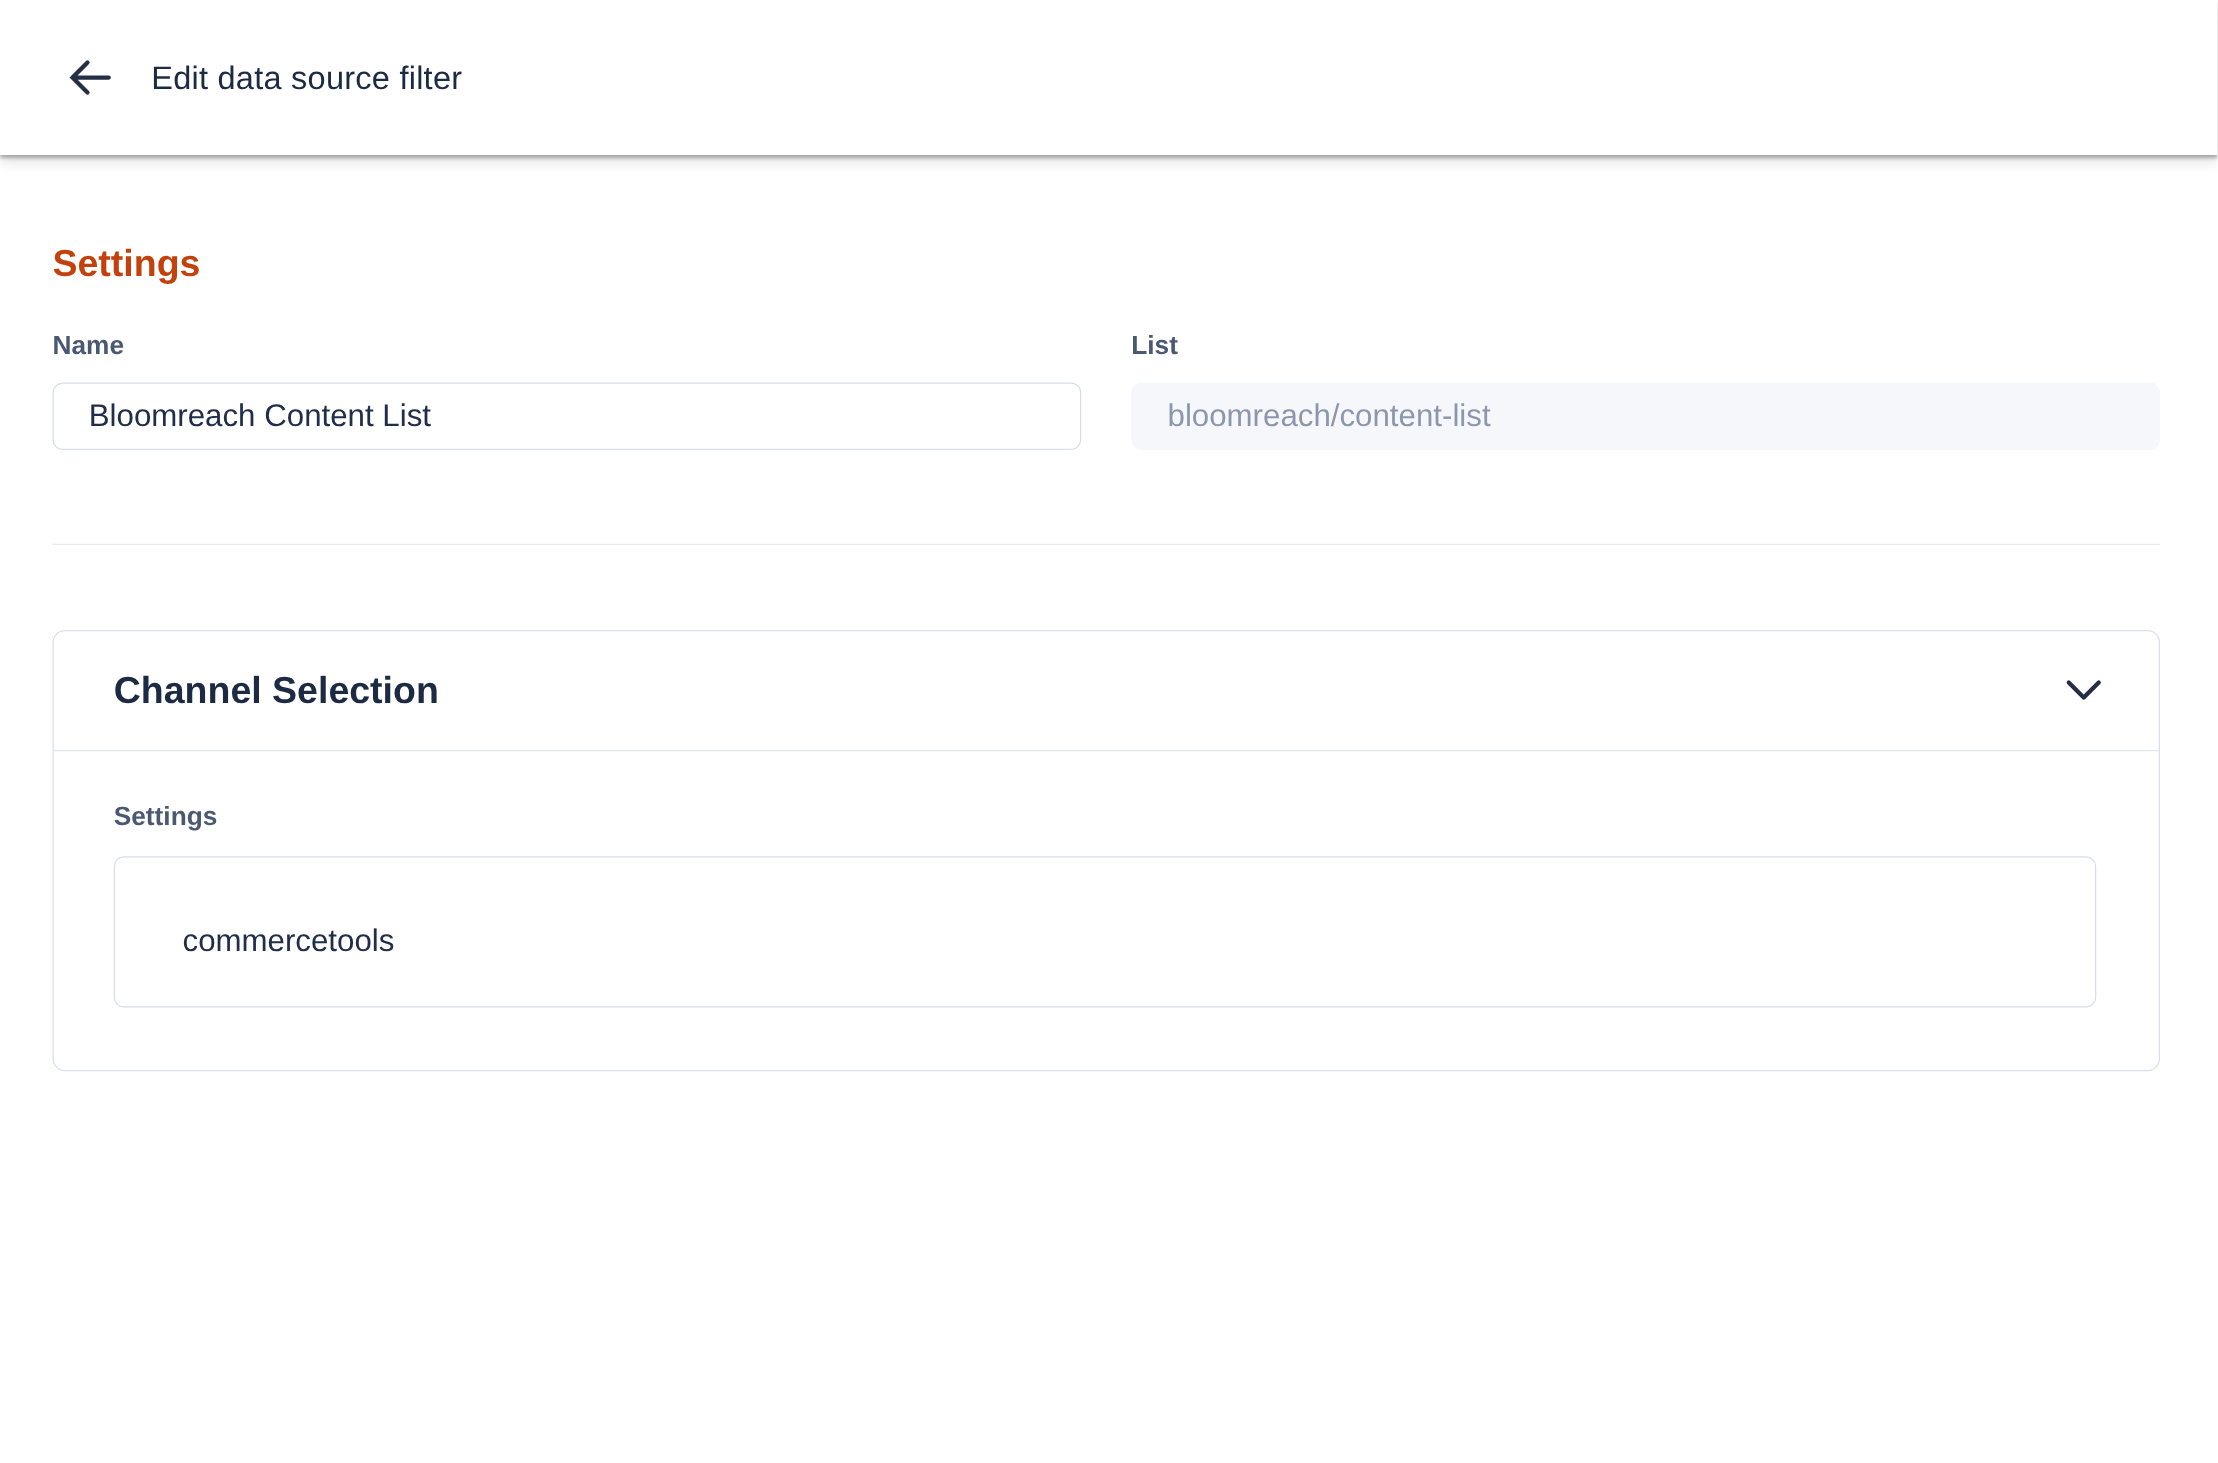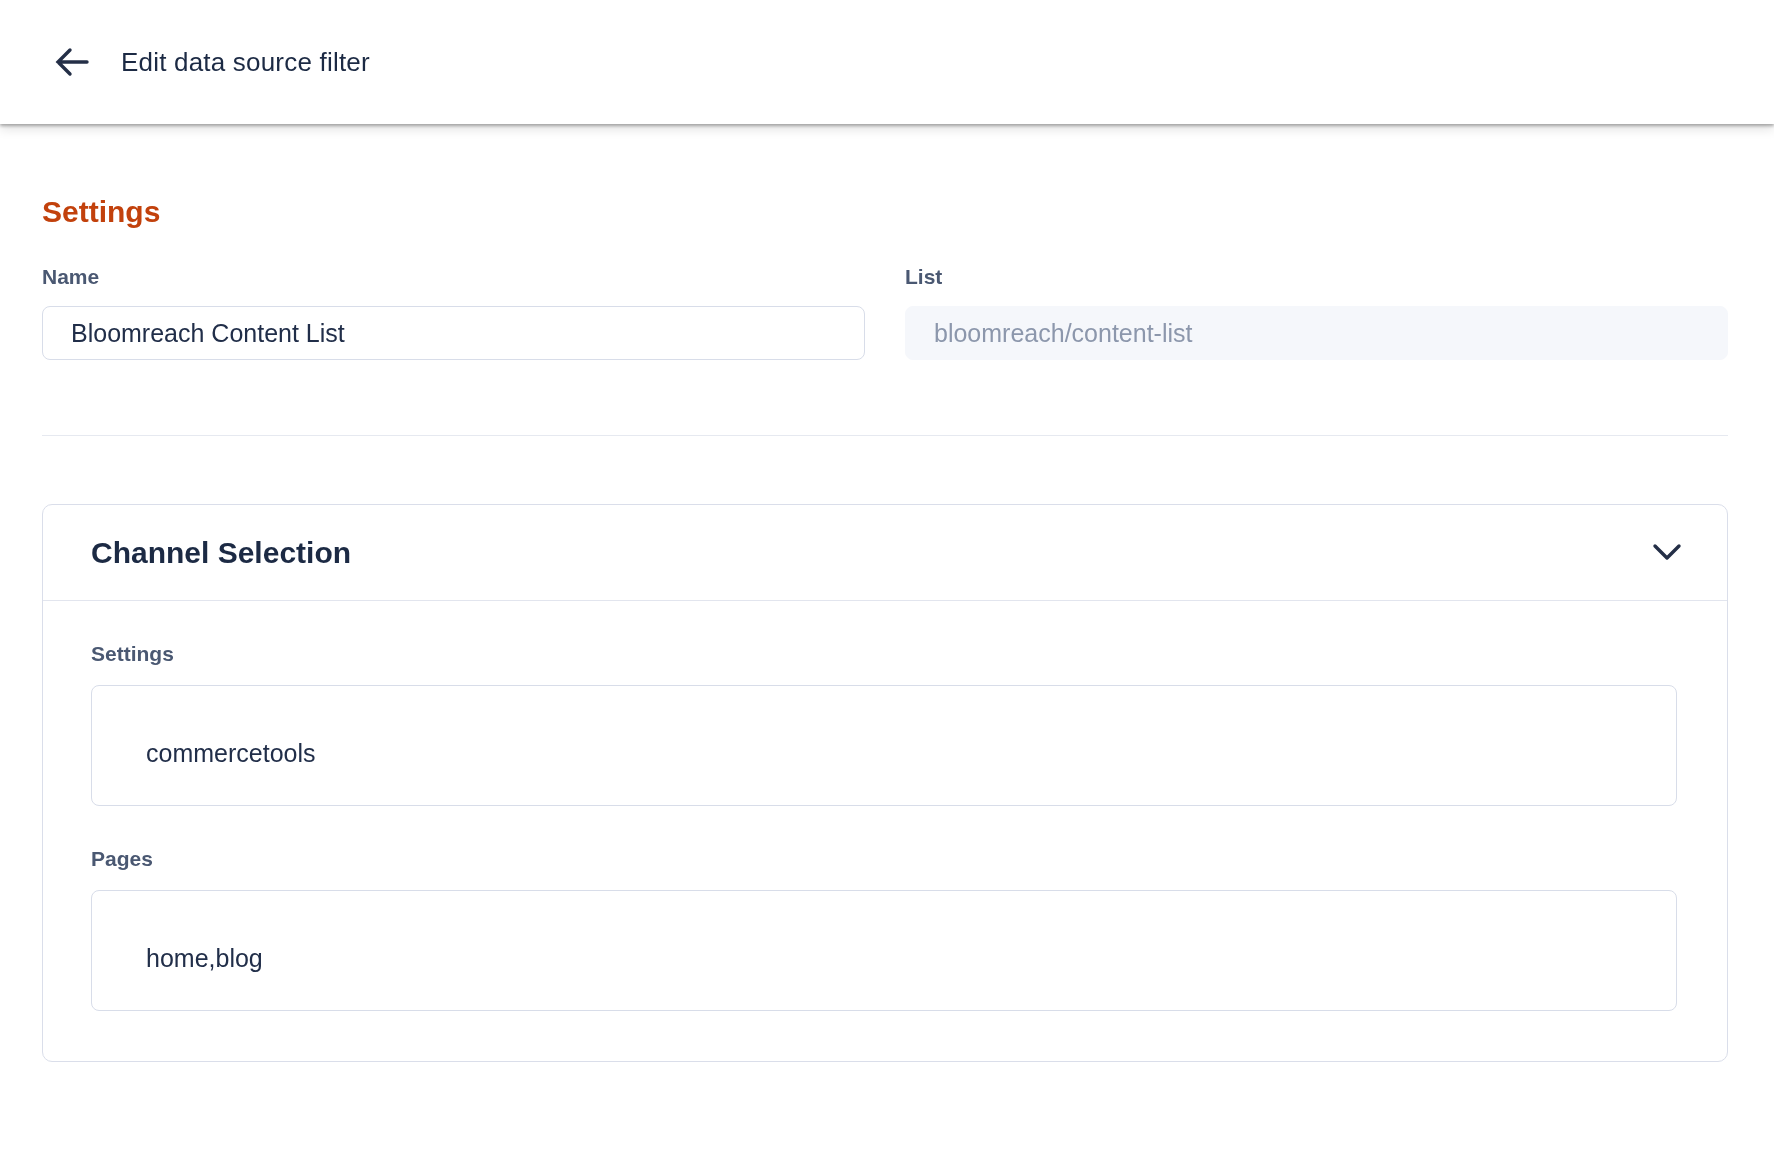--- a/index.html
+++ b/index.html
@@ -170,21 +170,17 @@
         <h3 class="card-title">Channel Selection</h3>
         <svg class="icon" width="32" height="20" viewBox="0 0 32 20" aria-hidden="true">
           <polyline points="4,3 16,15 28,3" fill="none" stroke="#242f47" stroke-width="3.4" stroke-linecap="round" stroke-linejoin="round"></polyline>
         </svg>
       </div>
       <div class="card-body">
         <div class="card-field">
           <label class="field-label">Settings</label>
           <input class="big-input" type="text" value="commercetools" style="">
         </div>
-        <div class="card-field">
-          <label class="field-label">Pages</label>
-          <input class="big-input" type="text" value="home,blog" style="">
-        </div>
       </div>
     </section>
 
   </main>
 </div>
 
 </body></html>

